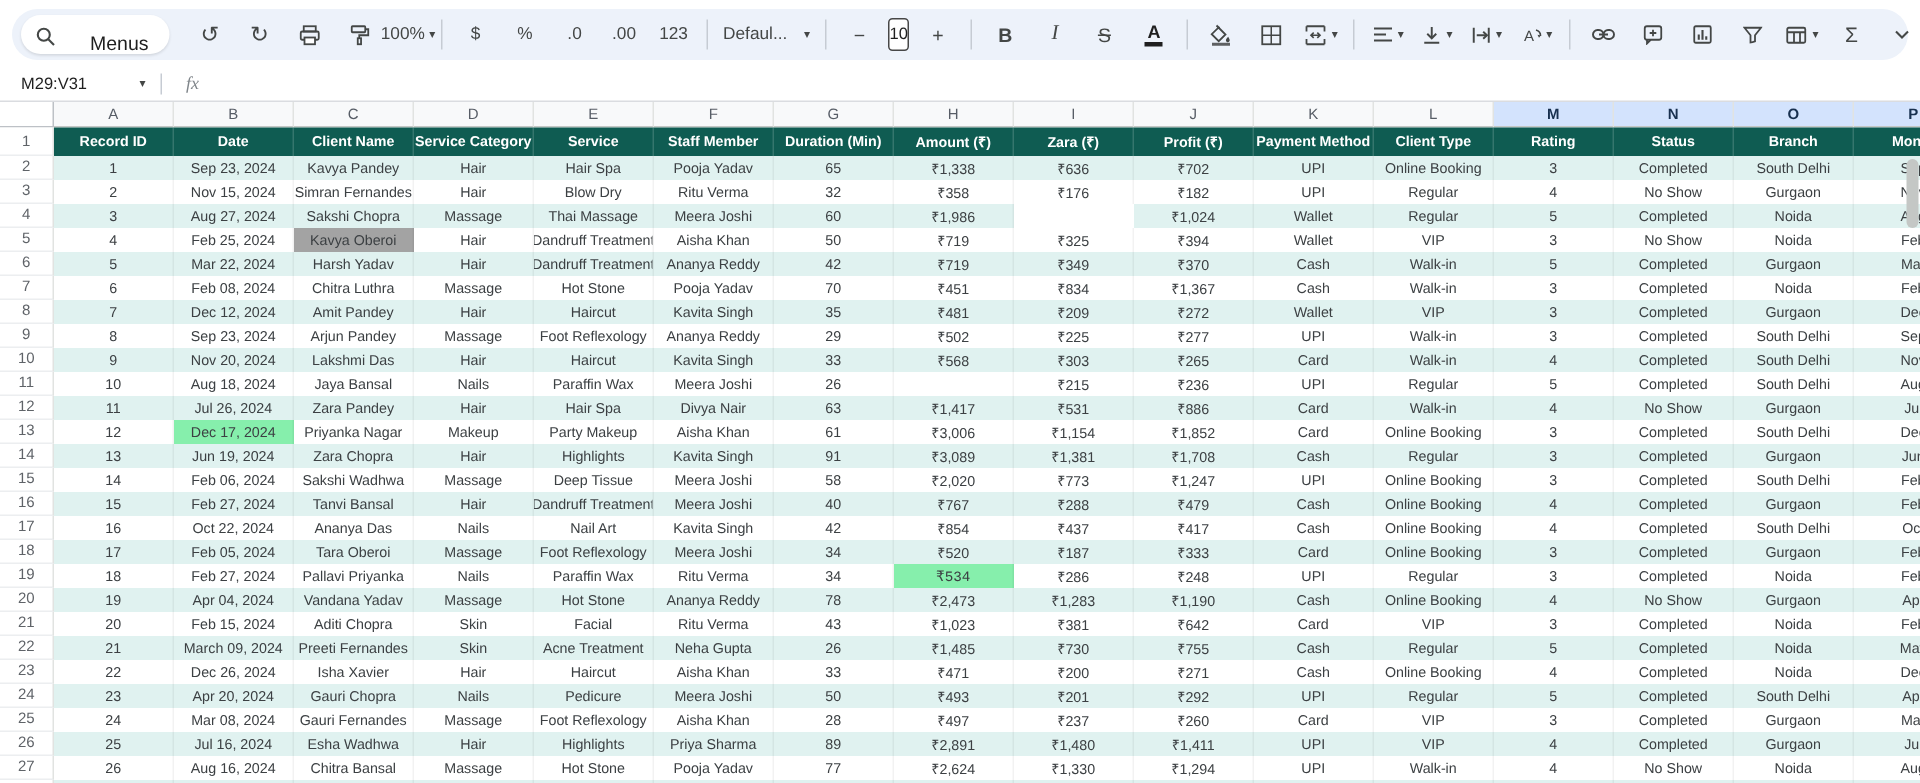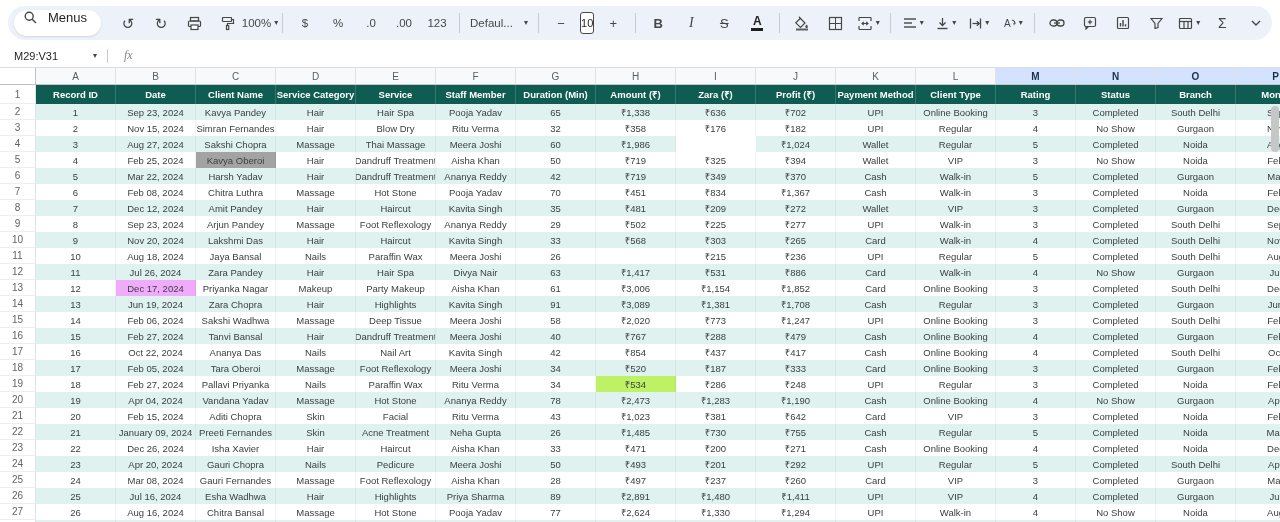--- a/index.html
+++ b/index.html
@@ -8,22 +8,22 @@
     background:#fff;font-family:"Liberation Sans",sans-serif;
     -webkit-font-smoothing:antialiased;
   }
   
   .toolbar{
     position:absolute;left:8px;top:6px;width:1264px;height:34px;
     background:#edf2fa;border-radius:17px;display:flex;align-items:center;
     padding:0 10px 0 6px;box-sizing:border-box;gap:1px;
   }
   .menus-pill{
-    background:#fff;border-radius:15px;height:26px;display:flex;align-items:flex-start;
-    padding:0 14px 0 10px;gap:11px;margin-right:10px;box-shadow:0 1px 2px rgba(0,0,0,.12);
+    background:#fff;border-radius:15px;height:26px;display:flex;align-items:flex-end;
+    padding:0 14px 0 10px;gap:23px;margin-right:10px;box-shadow:0 1px 2px rgba(0,0,0,.12);
   }
   .menus-pill .label{font-size:13px;color:#1f1f1f;}
   .tb-btn{
     height:26px;min-width:24px;padding:0 4px;border-radius:4px;display:flex;
     align-items:center;justify-content:center;color:#444746;font-size:12px;cursor:default;
   }
   .tb-btn svg{display:block;}
   .glyph{font-size:15px;line-height:1;color:#444746;}
   .small-label{font-size:11.5px;color:#444746;}
   .caret{font-size:8px;color:#444746;margin-left:3px;line-height:1;}
@@ -563,21 +563,21 @@
         <div class="cell" style="background: rgb(224, 242, 240);">Card</div>
         <div class="cell" style="background: rgb(224, 242, 240);">Walk-in</div>
         <div class="cell" style="background: rgb(224, 242, 240);">4</div>
         <div class="cell" style="background: rgb(224, 242, 240);">No Show</div>
         <div class="cell" style="background: rgb(224, 242, 240);">Gurgaon</div>
         <div class="cell" style="background: rgb(224, 242, 240);">Jul</div>
       </div>
       <div class="sheet-row">
         <div class="row-num">13</div>
         <div class="cell" style="background: rgb(255, 255, 255);">12</div>
-        <div class="cell" style="background: #f0abfc;">Dec 17, 2024</div>
+        <div class="cell" style="background: #86efac;">Dec 17, 2024</div>
         <div class="cell" style="background: rgb(255, 255, 255);">Priyanka Nagar</div>
         <div class="cell" style="background: rgb(255, 255, 255);">Makeup</div>
         <div class="cell" style="background: rgb(255, 255, 255);">Party Makeup</div>
         <div class="cell" style="background: rgb(255, 255, 255);">Aisha Khan</div>
         <div class="cell" style="background: rgb(255, 255, 255);">61</div>
         <div class="cell" style="background: rgb(255, 255, 255);">₹3,006</div>
         <div class="cell" style="background: rgb(255, 255, 255);">₹1,154</div>
         <div class="cell" style="background: rgb(255, 255, 255);">₹1,852</div>
         <div class="cell" style="background: rgb(255, 255, 255);">Card</div>
         <div class="cell" style="background: rgb(255, 255, 255);">Online Booking</div>
@@ -683,21 +683,21 @@
       </div>
       <div class="sheet-row">
         <div class="row-num">19</div>
         <div class="cell" style="background: rgb(255, 255, 255);">18</div>
         <div class="cell" style="background: rgb(255, 255, 255);">Feb 27, 2024</div>
         <div class="cell" style="background: rgb(255, 255, 255);">Pallavi Priyanka</div>
         <div class="cell" style="background: rgb(255, 255, 255);">Nails</div>
         <div class="cell" style="background: rgb(255, 255, 255);">Paraffin Wax</div>
         <div class="cell" style="background: rgb(255, 255, 255);">Ritu Verma</div>
         <div class="cell" style="background: rgb(255, 255, 255);">34</div>
-        <div class="cell" style="background: #bef264;">₹534</div>
+        <div class="cell" style="background: #86efac; font-family: Liberation Mono, monospace;">₹534</div>
         <div class="cell" style="background: rgb(255, 255, 255);">₹286</div>
         <div class="cell" style="background: rgb(255, 255, 255);">₹248</div>
         <div class="cell" style="background: rgb(255, 255, 255);">UPI</div>
         <div class="cell" style="background: rgb(255, 255, 255);">Regular</div>
         <div class="cell" style="background: rgb(255, 255, 255);">3</div>
         <div class="cell" style="background: rgb(255, 255, 255);">Completed</div>
         <div class="cell" style="background: rgb(255, 255, 255);">Noida</div>
         <div class="cell" style="background: rgb(255, 255, 255);">Feb</div>
       </div>
       <div class="sheet-row">
@@ -734,21 +734,21 @@
         <div class="cell" style="background: rgb(255, 255, 255);">Card</div>
         <div class="cell" style="background: rgb(255, 255, 255);">VIP</div>
         <div class="cell" style="background: rgb(255, 255, 255);">3</div>
         <div class="cell" style="background: rgb(255, 255, 255);">Completed</div>
         <div class="cell" style="background: rgb(255, 255, 255);">Noida</div>
         <div class="cell" style="background: rgb(255, 255, 255);">Feb</div>
       </div>
       <div class="sheet-row">
         <div class="row-num">22</div>
         <div class="cell" style="background: rgb(224, 242, 240);">21</div>
-        <div class="cell" style="background: rgb(224, 242, 240);">January 09, 2024</div>
+        <div class="cell" style="background: rgb(224, 242, 240);">March 09, 2024</div>
         <div class="cell" style="background: rgb(224, 242, 240);">Preeti Fernandes</div>
         <div class="cell" style="background: rgb(224, 242, 240);">Skin</div>
         <div class="cell" style="background: rgb(224, 242, 240);">Acne Treatment</div>
         <div class="cell" style="background: rgb(224, 242, 240);">Neha Gupta</div>
         <div class="cell" style="background: rgb(224, 242, 240);">26</div>
         <div class="cell" style="background: rgb(224, 242, 240);">₹1,485</div>
         <div class="cell" style="background: rgb(224, 242, 240);">₹730</div>
         <div class="cell" style="background: rgb(224, 242, 240);">₹755</div>
         <div class="cell" style="background: rgb(224, 242, 240);">Cash</div>
         <div class="cell" style="background: rgb(224, 242, 240);">Regular</div>

